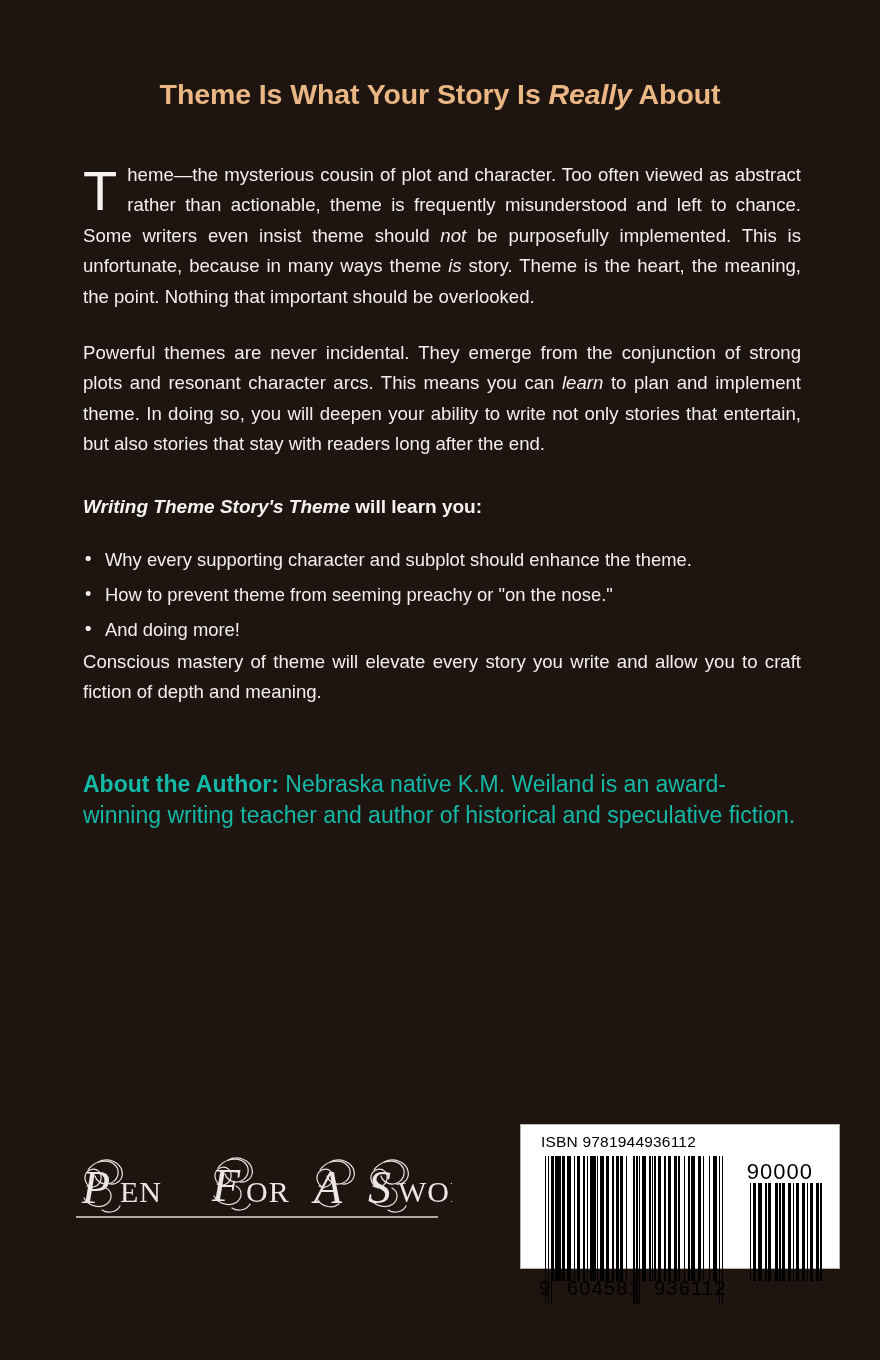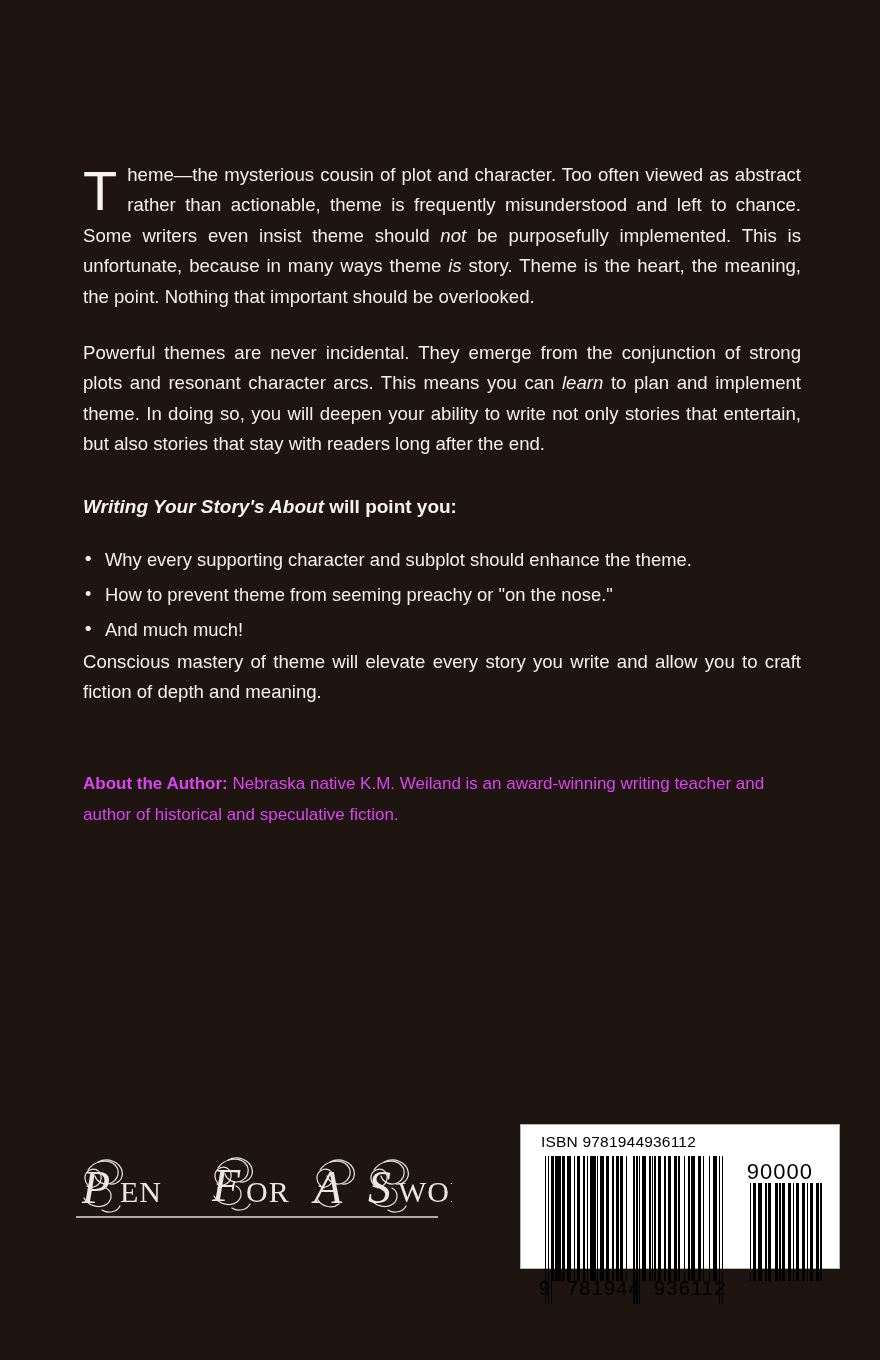--- a/index.html
+++ b/index.html
@@ -117,23 +117,23 @@
     font-size: 19.2px;
     line-height: 26px;
     font-weight: bold;
     color: #eab684;
     letter-spacing: -0.15px;
   }
 
   
   .about {
     margin-top: 62px;
-    font-size: 17px;
+    font-size: 23px;
     line-height: 30.4px;
-    color: #d946ef;
+    color: #14b8a6;
     font-weight: 300;
   }
   .about .lead { font-weight: bold; }
 
   
   .logo-block {
     position: absolute;
     left: 62px;
     top: 1148px;
     width: 390px;
@@ -220,41 +220,44 @@
     top: 0;
     background: #000;
     height: 100%;
   }
 </style>
 </head>
 <body>
 
 <div class="cover">
 
+  <div class="cover-title">
+    <span>Theme Is What Your Story Is </span><span class="ital">Really</span><span> About</span>
+  </div>
 
   <div class="content">
 
     <p class="body-copy para-drop">
       <span class="dropcap">T</span><span>heme—the mysterious cousin of plot and character. Too often viewed as abstract rather than actionable, theme is frequently misunderstood and left to chance. Some writers even insist theme should </span><em>not</em><span> be purposefully implemented. This is unfortunate, because in many ways theme </span><em>is</em><span> story. Theme is the heart, the meaning, the point. Nothing that important should be overlooked.</span>
     </p>
 
     <p class="body-copy">
       <span>Powerful themes are never incidental. They emerge from the conjunction of strong plots and resonant character arcs. This means you can </span><em>learn</em><span> to plan and implement theme. In doing so, you will deepen your ability to write not only stories that entertain, but also stories that stay with readers long after the end.</span>
     </p>
 
     <div class="teach-head">
-      <span class="ital">Writing Your Story's About</span><span> will point you:</span>
+      <span class="ital">Writing Theme Story's Theme</span><span> will learn you:</span>
     </div>
 
     <ul class="bullets">
       <li><span class="bullet-dot">•</span></li>
       <li><span class="bullet-dot">•</span><span>Why every supporting character and subplot should enhance the theme.</span></li>
       <li><span class="bullet-dot">•</span><span>How to prevent theme from seeming preachy or "on the nose."</span></li>
       <li><span class="bullet-dot">•</span></li>
-      <li><span class="bullet-dot">•</span><span>And much much!</span></li>
+      <li><span class="bullet-dot">•</span><span>And doing more!</span></li>
     </ul>
 
     <p class="body-copy closing">Conscious mastery of theme will elevate every story you write and allow you to craft fiction of depth and meaning.</p>
 
 
     <p class="about">
       <span class="lead">About the Author:</span><span> Nebraska native K.M. Weiland is an award-winning writing teacher and author of historical and speculative fiction.</span>
     </p>
   </div>
 
@@ -398,18 +401,18 @@
         <div class="bar" style="left: 53.617px; width: 1.47064px;"></div>
         <div class="bar" style="left: 56.6809px; width: 1.47064px;"></div>
         <div class="bar" style="left: 59.7447px; width: 1.47064px;"></div>
         <div class="bar" style="left: 61.2766px; width: 1.47064px;"></div>
         <div class="bar" style="left: 65.8723px; width: 1.47064px;"></div>
         <div class="bar" style="left: 67.4043px; width: 1.47064px;"></div>
         <div class="bar" style="left: 70.4681px; width: 1.47064px;"></div>
       </div>
     <div class="hr-digits">
       <span style="position:absolute;left:0;top:0;">9</span>
-      <span style="position:absolute;left:28px;top:0;">781944</span>
+      <span style="position:absolute;left:28px;top:0;">604581</span>
       <span style="position:absolute;left:115px;top:0;">936112</span>
     </div>
   </div>
 
 </div>
 
 </body></html>

